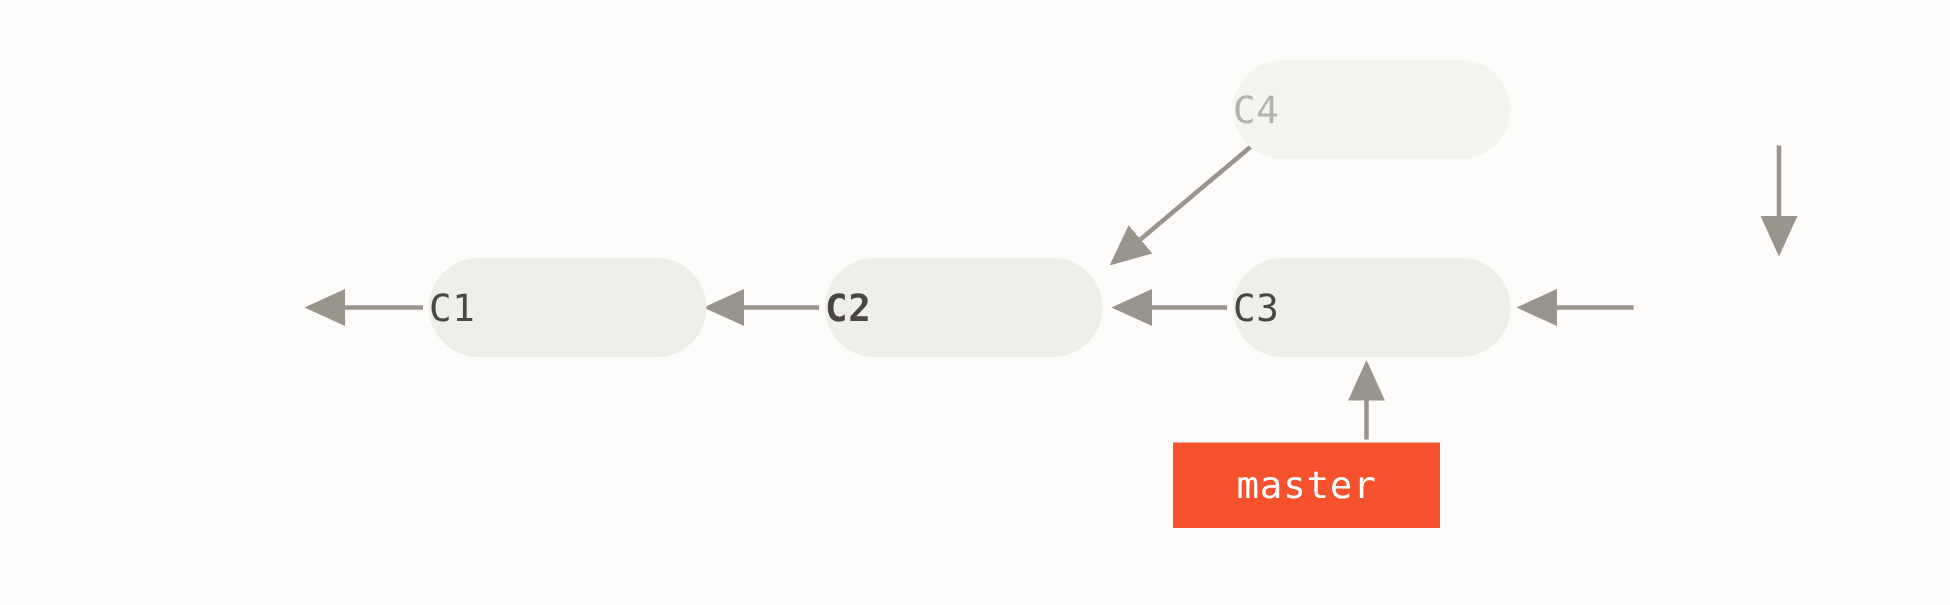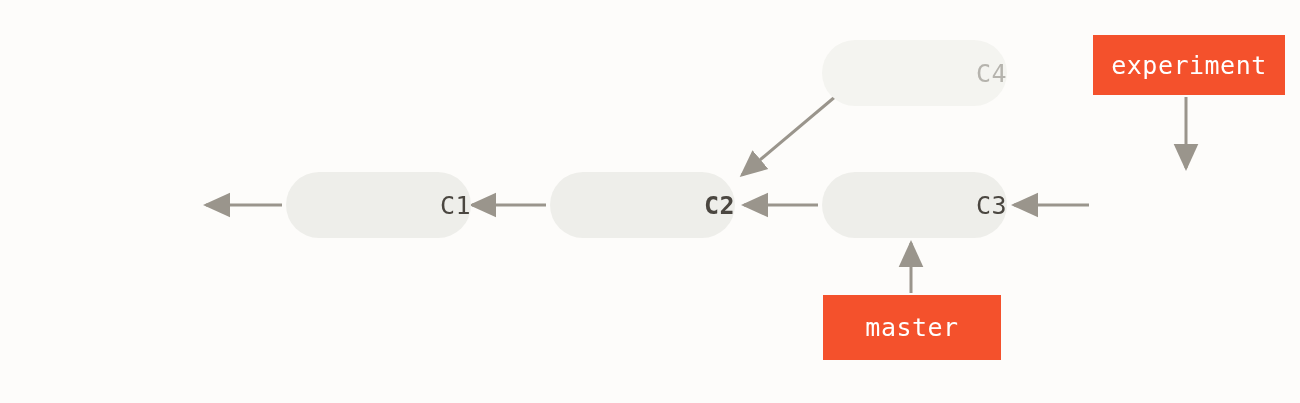--- a/index.html
+++ b/index.html
@@ -29,21 +29,21 @@
     position: absolute;
     width: 185px;
     height: 66px;
     border-radius: 33px;
     background: #eeeeea;
     color: #4a4640;
     font-family: "DejaVu Sans Mono", monospace;
     font-size: 25px;
     display: flex;
     align-items: center;
-    justify-content: flex-end;
+    justify-content: flex-start;
     letter-spacing: 0.5px;
     z-index: 2;
   }
   .commit.faded {
     background: #f4f4f0;
     color: #b5b3ad;
   }
   .ref-label {
     position: absolute;
     background: #f4512c;
@@ -95,21 +95,18 @@
 
   <div class="commit" style="left:822px; top:172px;">
     <span>C3</span>
   </div>
 
 
   <div class="commit faded" style="left:822px; top:40px;">
     <span>C4</span>
   </div>
 
-  <div class="ref-label" style="left:1093px; top:35px; width:192px; height:60px;">
-    <span>experiment</span>
-  </div>
 
-  <div class="ref-label" style="left:823px; top:295px; width:178px; height:65px;">
+  <div class="ref-label" style="left:782px; top:295px; width:178px; height:57px;">
     <span>master</span>
   </div>
 
 </div>
 
 </body></html>

